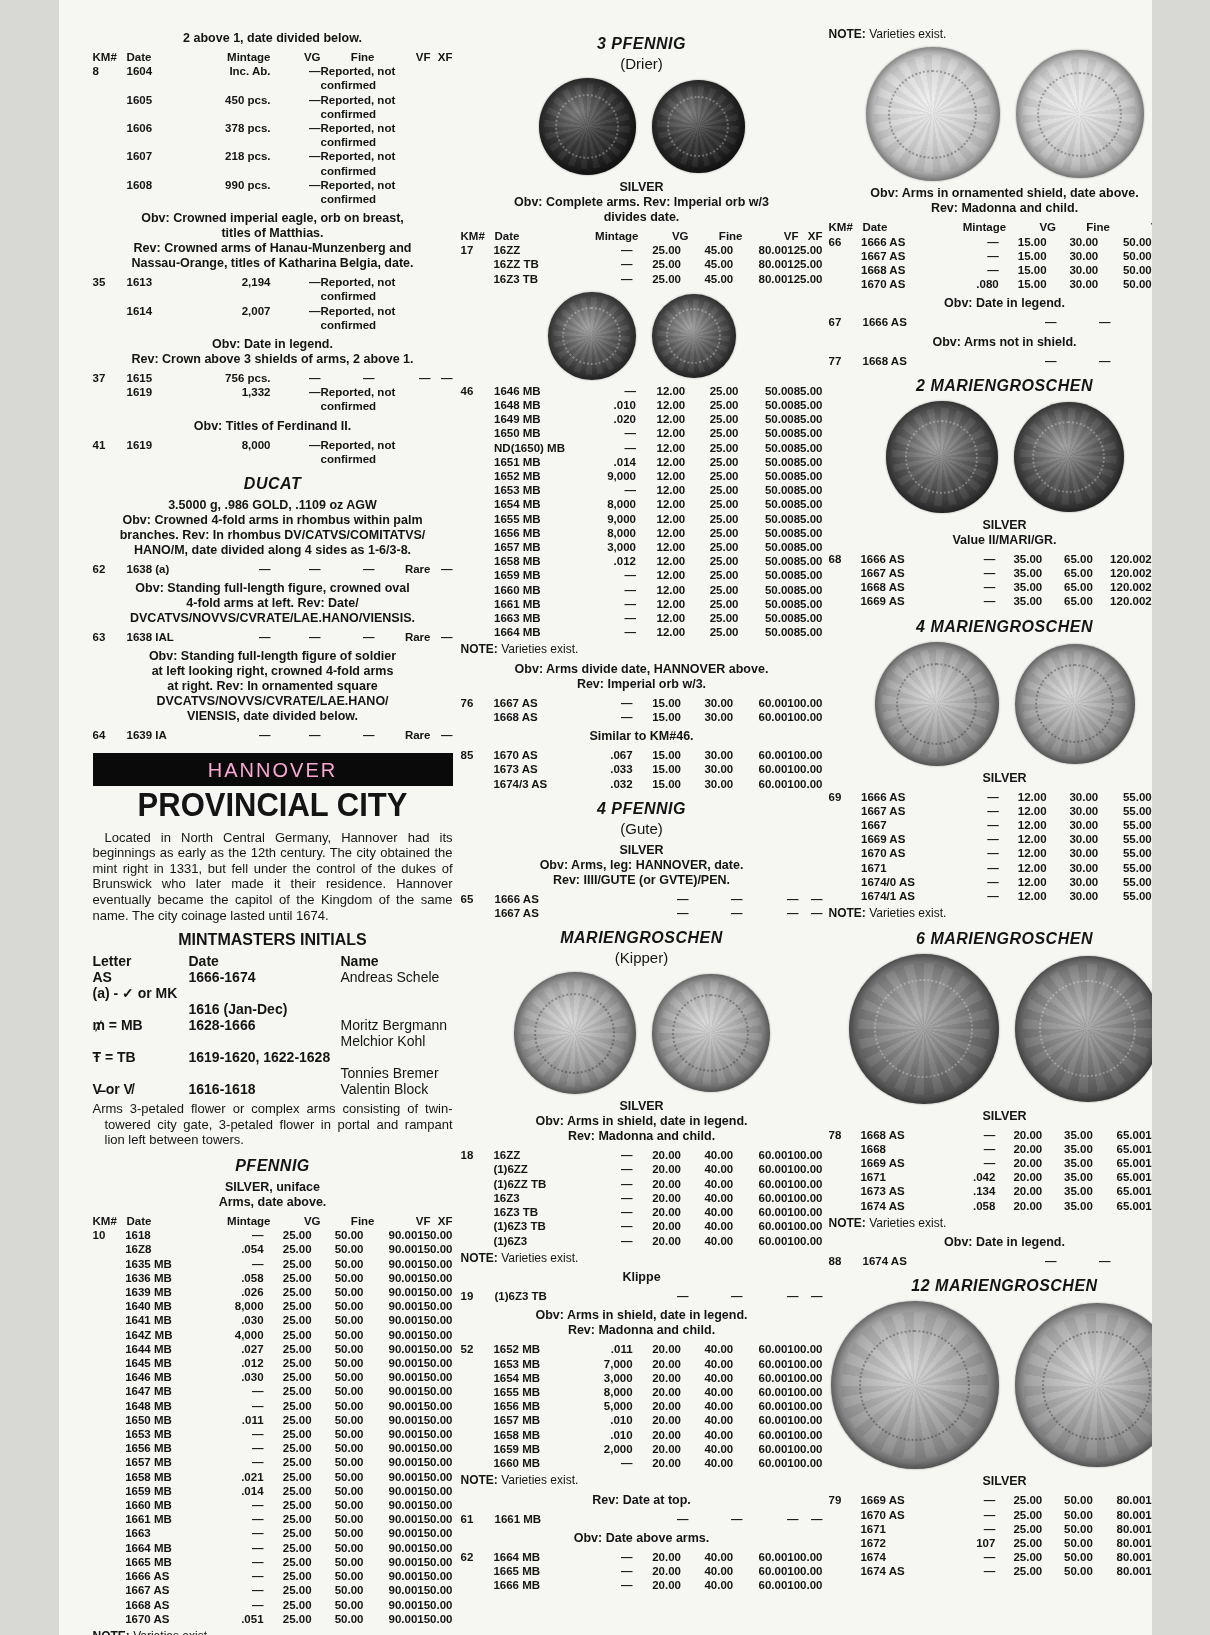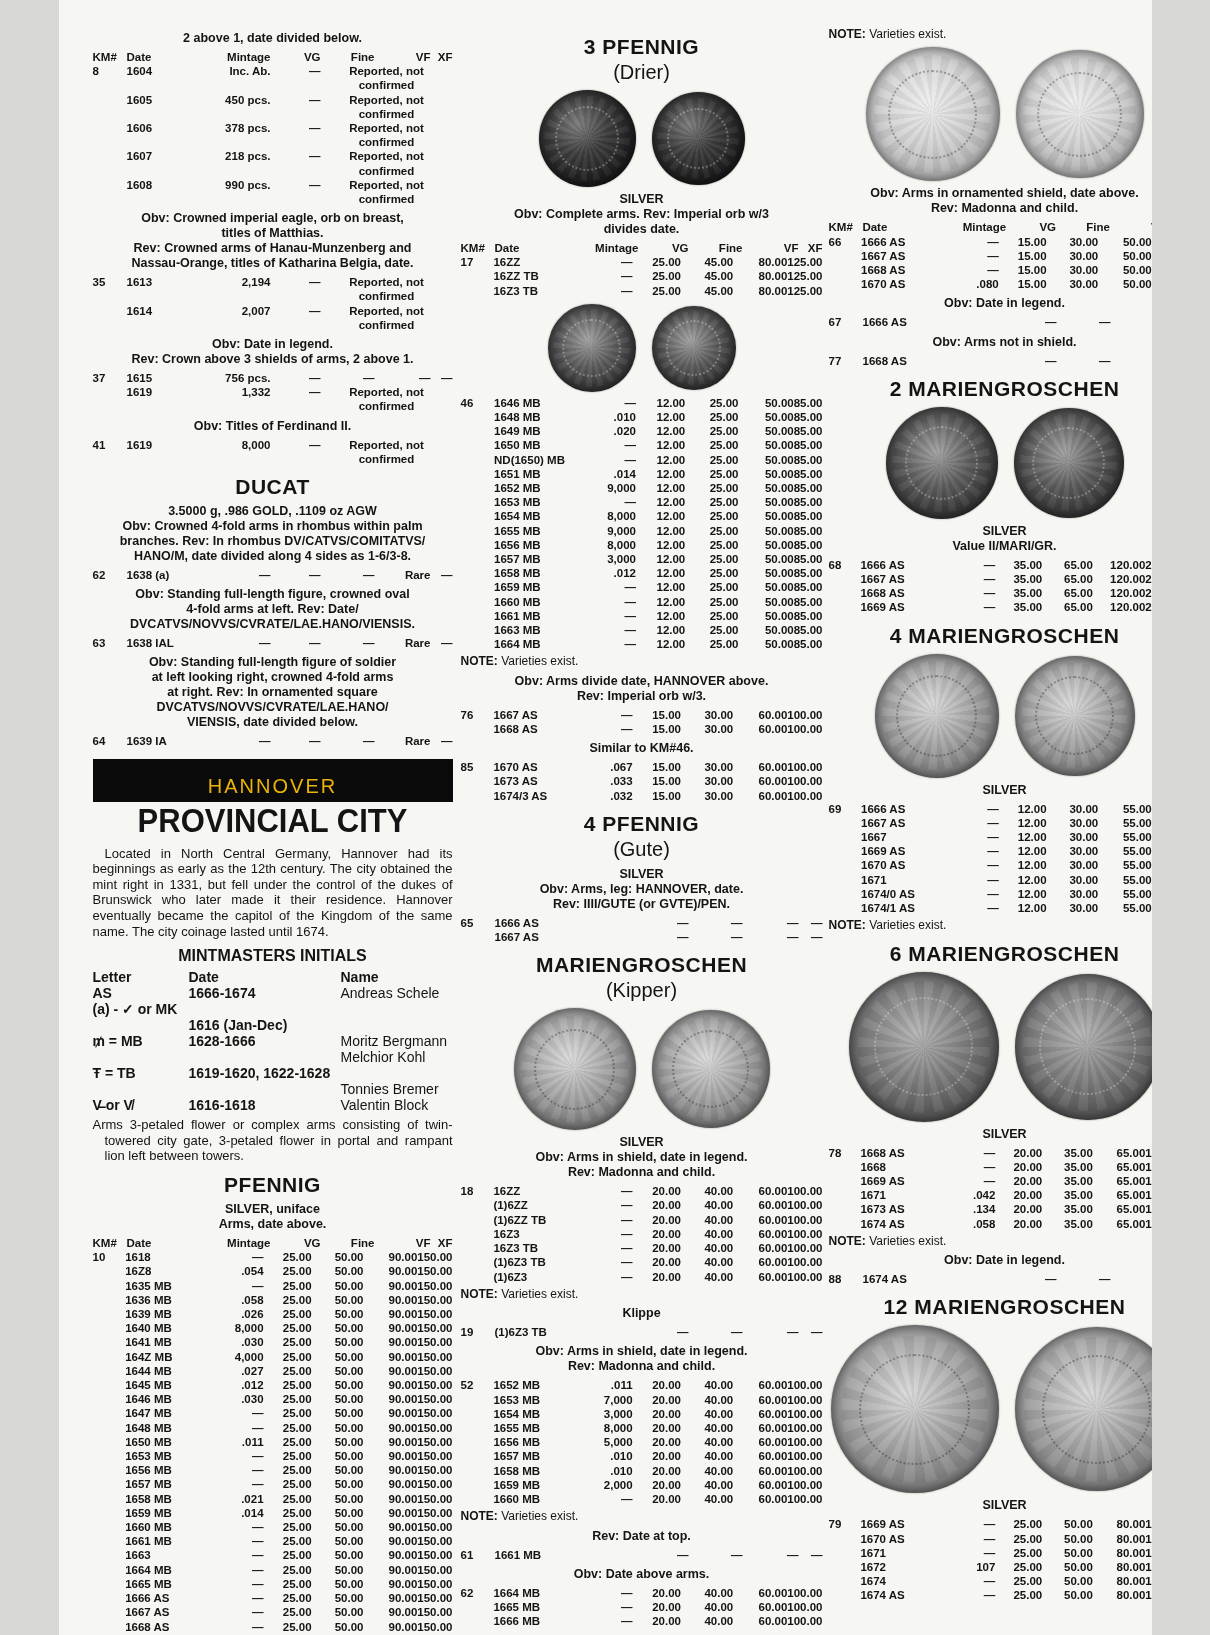--- a/index.html
+++ b/index.html
@@ -4,46 +4,46 @@
 <style>
   html,body{margin:0;padding:0;background:#d8d8d4;}
   .page{position:relative;width:1093px;height:1635px;margin:0 auto;background:#f6f6f3;
         font-family:"Liberation Sans",sans-serif;color:#141414;overflow:hidden;}
   .col{position:absolute;top:26px;}
   #colL{left:34px;width:360px;}
   #colM{left:402px;width:362px;}
   #colR{left:770px;width:352px;}
 
   
-  .h1{font-size:21px;font-weight:700;text-align:center;letter-spacing:.5px;margin:9px 0 2px;}
+  .h1{font-size:16px;font-weight:700;text-align:center;letter-spacing:.5px;margin:9px 0 2px;font-style:italic;}
   .h2{font-size:16px;font-weight:700;text-align:center;margin:8px 0 4px;}
-  .sub{font-size:20px;text-align:center;margin:1px 0 6px;}
-  .banner{background:#0a0a0a;color:#eab308;font-size:20px;font-weight:400;text-align:center;
-          letter-spacing:2px;padding:16px 0 4px;margin:10px 0 2px;}
+  .sub{font-size:15px;text-align:center;margin:1px 0 6px;}
+  .banner{background:#0a0a0a;color:#f9a8d4;font-size:20px;font-weight:400;text-align:center;
+          letter-spacing:2px;padding:6px 0 4px;margin:10px 0 2px;}
   .display{font-size:31px;font-weight:700;text-align:center;letter-spacing:0;
            transform:scaleY(1.05);margin:2px 0 6px;}
   
   .para{font-size:13px;line-height:1.2;text-align:justify;text-indent:12px;margin:2px 0 6px;}
   .para2{font-size:13px;line-height:1.2;text-align:justify;padding-left:12px;text-indent:-12px;margin:4px 0 6px;}
   .bc{margin:5px 0 4px;}
   .bc-line{font-size:12.5px;font-weight:700;text-align:center;line-height:1.2;}
   .note{font-size:12px;line-height:1.2;margin:1px 0 3px;}
   .note-label{font-weight:700;}
   
   .tbl{margin:0 0 3px;}
   .trow{display:flex;font-size:11.5px;font-weight:700;line-height:14.2px;}
   .thead{margin-top:2px;}
   .c-km{width:34px;}
   .c-date{width:88px;}
   .c-mint{width:56px;text-align:right;}
   .c-vg{width:50px;text-align:right;}
   .c-fine{width:54px;text-align:right;}
   .c-vf{width:56px;text-align:right;}
   .c-xf{flex:1;text-align:right;}
-  .c-rep{flex:1;text-align:center;}
+  .c-rep{flex:1;text-align:left;}
   
   .mmtbl{margin:2px 0 2px;}
   .mmrow{display:flex;font-size:14px;line-height:16px;}
   .mmhead{font-weight:700;}
   .mm0{width:96px;font-weight:700;}
   .mm1{width:152px;font-weight:700;}
   .mm2{flex:1;}
   
   .coinrow{display:flex;justify-content:center;align-items:center;gap:16px;margin:6px 0 4px;}
   .coin{position:relative;border-radius:50%;flex:none;box-shadow:inset 0 0 14px rgba(0,0,0,.65), 0 0 2px rgba(0,0,0,.4);}

